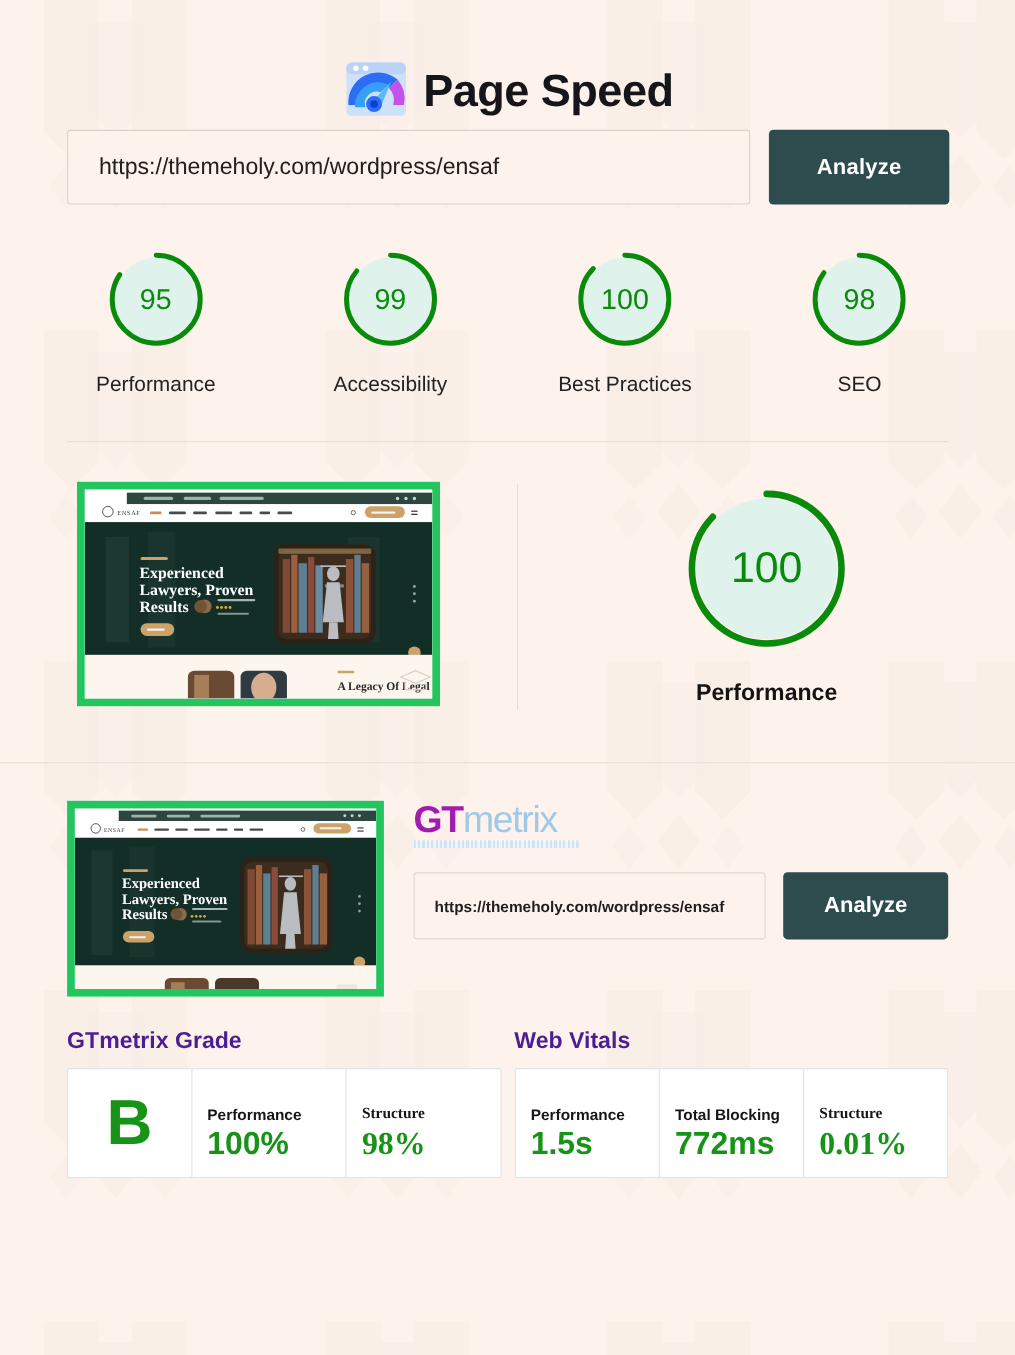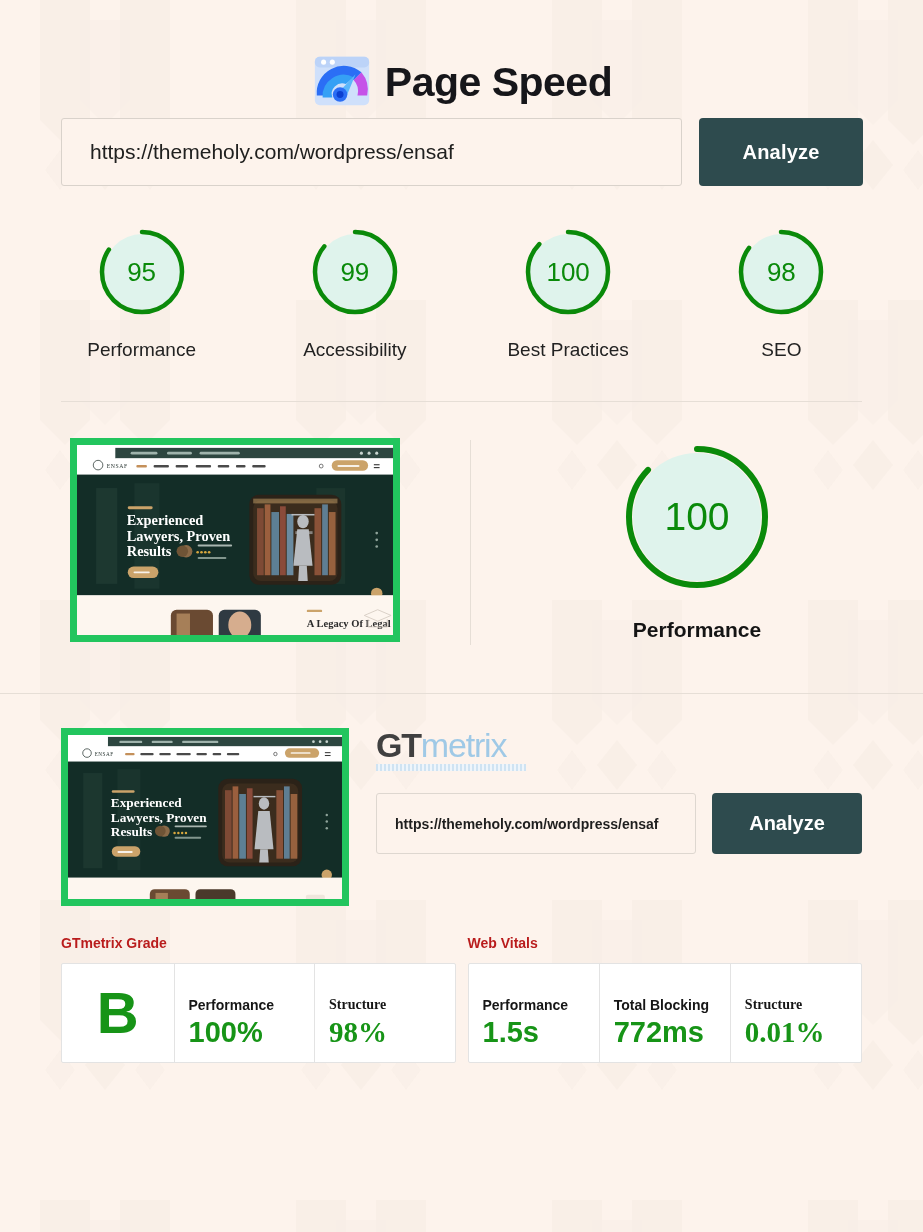--- a/index.html
+++ b/index.html
@@ -186,21 +186,21 @@
   .gt-right { flex: 1; padding-top: 0px; }
 
   .gt-logo {
     font-size: 34px;
     font-weight: bold;
     letter-spacing: -1.2px;
     line-height: 1;
     position: relative;
     display: inline-block;
   }
-  .gt-logo .gt { color: #404040; }
+  .gt-logo .gt { color: #a21caf; }
   .gt-logo .metrix { color: #9fc9e6; font-weight: normal; }
   .gt-logo-bar {
     height: 7px;
     width: 150px;
     margin-top: 2px;
     background: repeating-linear-gradient(
       to right,
       #cfe3f2 0px, #cfe3f2 2px, #eef5fb 2px, #eef5fb 4px
     );
   }
@@ -241,23 +241,23 @@
   }
 
   
   .tables-row {
     display: flex;
     margin: 29px 61px 0 61px;
     gap: 12px;
   }
   .table-block { flex: 1; }
   .table-title {
-    font-size: 14px;
-    font-weight: bold;
-    color: #b91c1c;
+    font-size: 21px;
+    font-weight: bold;
+    color: #4c1d95;
     margin-bottom: 12px;
   }
   .metric-table {
     display: flex;
     background: #ffffff;
     border: 1px solid #e3e3e3;
     border-radius: 2px;
     overflow: hidden;
     height: 100px;
   }

